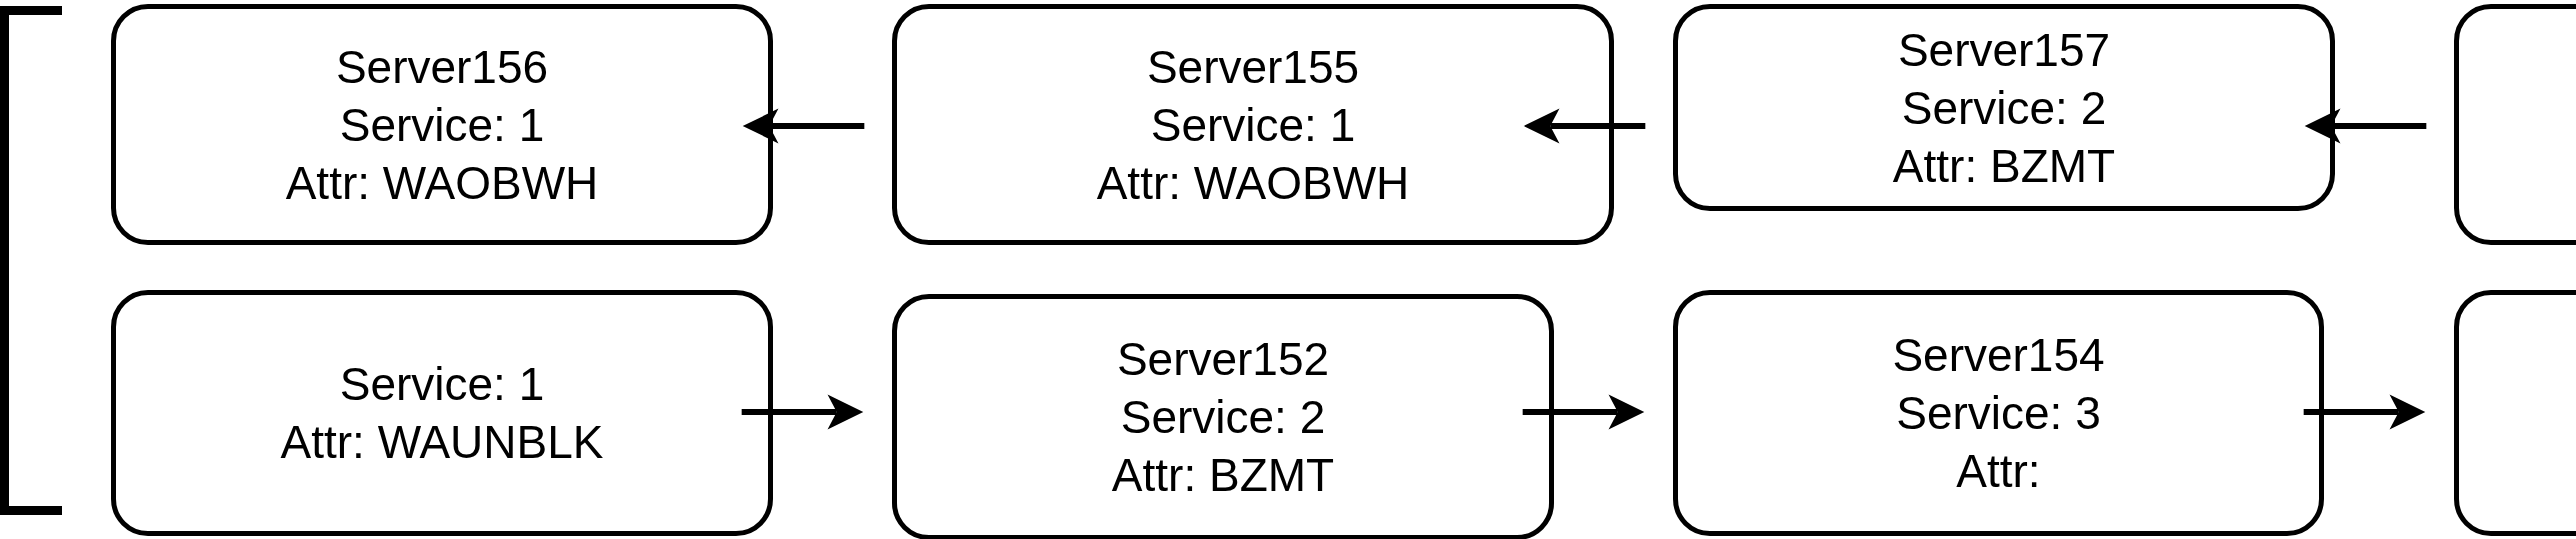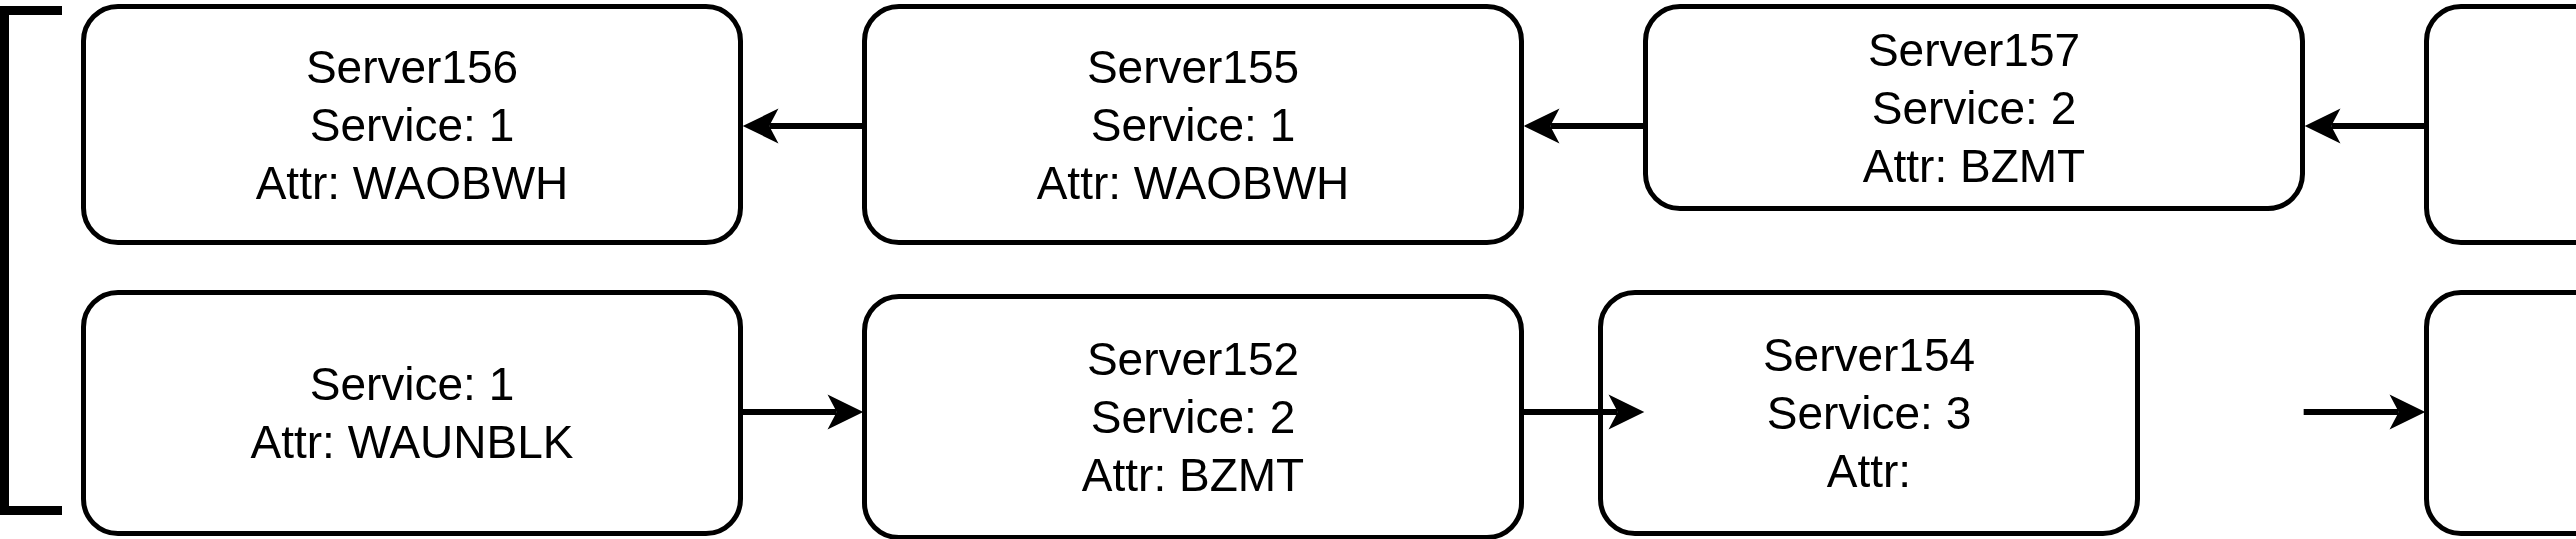--- a/index.html
+++ b/index.html
@@ -18,20 +18,21 @@
   }
   .node {
     position: absolute;
     box-sizing: border-box;
     border: 5.7px solid #000000;
     border-radius: 37px;
     background: #ffffff;
     display: flex;
     align-items: center;
     justify-content: center;
+    margin-left: 30px;
   }
   .node-lines {
     text-align: center;
     font-size: 46px;
     line-height: 58px;
     white-space: nowrap;
   }
   .bracket-bar {
     position: absolute;
     background: #000000;
@@ -59,21 +60,21 @@
   </div>
 
   <div class="node" style="left:81px;top:4.1px;width:662px;height:241px">
     <div class="node-lines">
       <div>Server156</div>
       <div><span>Service: </span><span>1</span></div>
       <div><span>Attr: </span><span>WAOBWH</span></div>
     </div>
   </div>
 
-  <div class="node" style="left:862px;top:4.1px;width:662px;height:241px">
+  <div class="node" style="left:862px;top:4.1px;width:722px;height:241px">
     <div class="node-lines">
       <div>Server155</div>
       <div><span>Service: </span><span>1</span></div>
       <div><span>Attr: </span><span>WAOBWH</span></div>
     </div>
   </div>
 
   <div class="node" style="left:1643px;top:4.1px;width:662px;height:207px">
     <div class="node-lines">
       <div>Server157</div>
@@ -94,21 +95,21 @@
   </div>
 
   <div class="node" style="left:862px;top:294px;width:662px;height:246px">
     <div class="node-lines">
       <div>Server152</div>
       <div><span>Service: </span><span>2</span></div>
       <div><span>Attr: </span><span>BZMT</span></div>
     </div>
   </div>
 
-  <div class="node" style="left:1598px;top:290px;width:542px;height:246px">
+  <div class="node" style="left:1643px;top:290px;width:651px;height:246px">
     <div class="node-lines">
       <div>Server154</div>
       <div><span>Service: </span><span>3</span></div>
       <div><span>Attr: </span><span></span></div>
     </div>
   </div>
 
   <div class="node" style="left:2424px;top:290px;width:662px;height:246px">
     
   </div>

